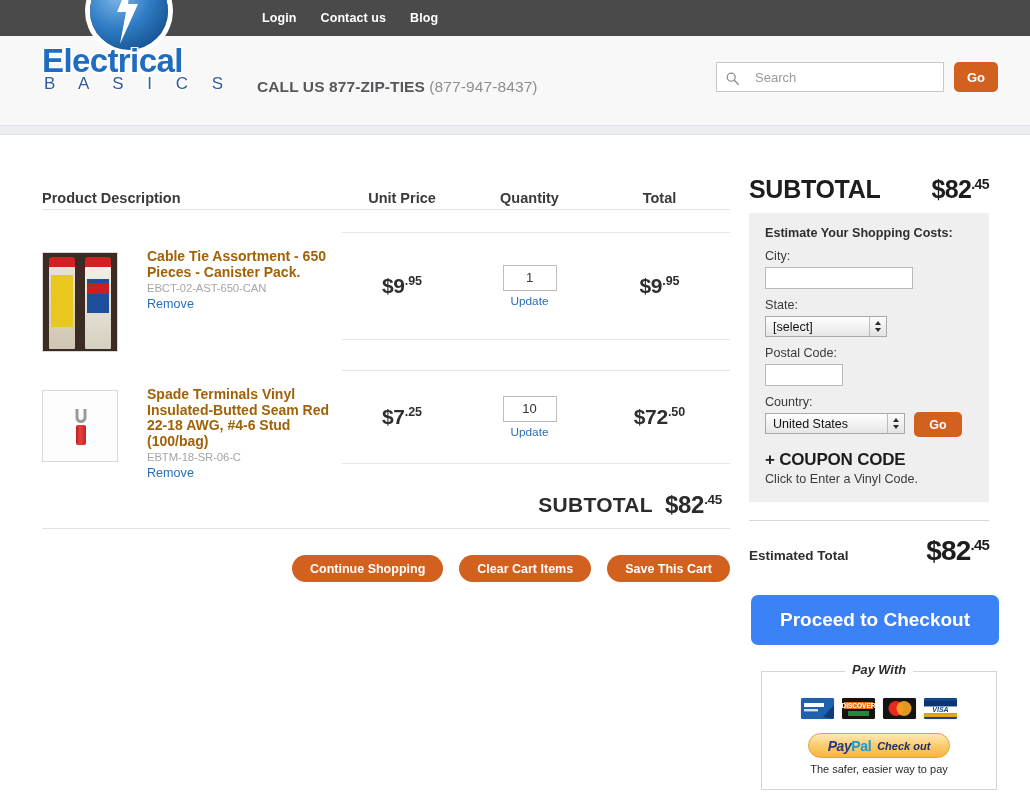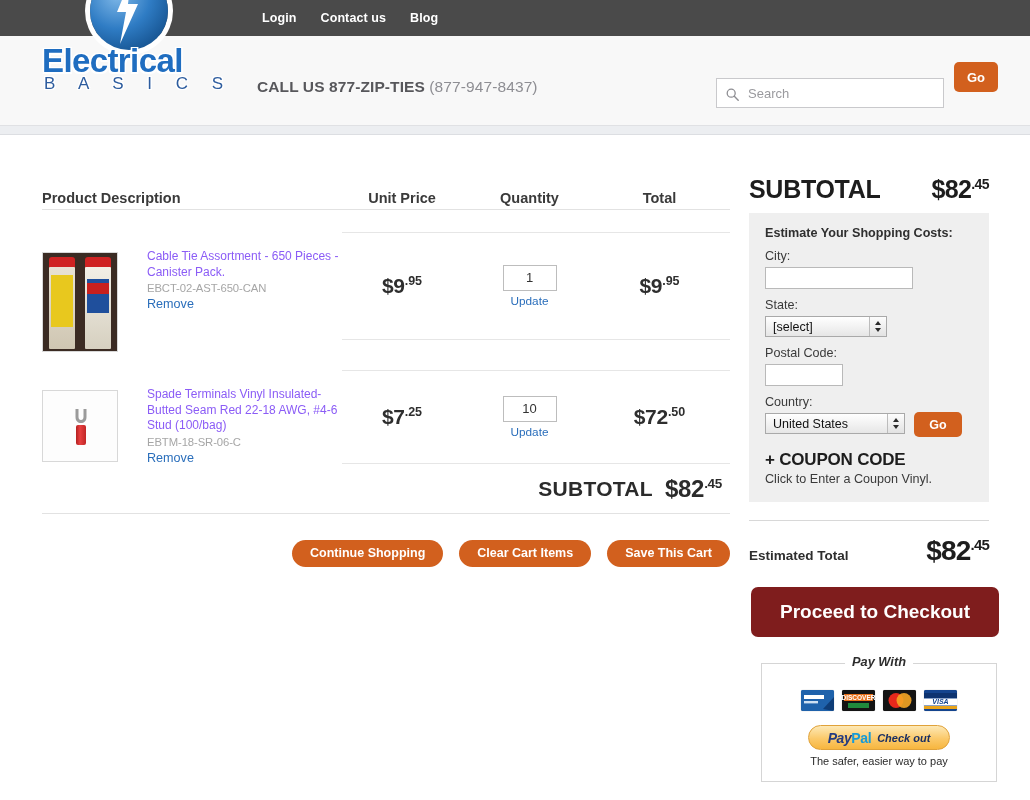--- a/index.html
+++ b/index.html
@@ -78,23 +78,23 @@
   }
 
   .callus {
     position:absolute; left:257px; top:78px;
     font-size:15.5px; font-weight:bold; color:#57575b; letter-spacing:.1px;
   }
   .callus .num { color:#8e8e93; font-weight:normal; }
 
   .search-wrap { position:absolute; left:716px; top:62px; }
   .search-box {
-    position:absolute; left:0; top:16px; width:228px; height:30px;
+    position:absolute; left:0; top:0; width:228px; height:30px;
     background:#fff; border:1px solid #c9c9cc;
-    display:flex; align-items:center; padding-left:9px; gap:7px;
+    display:flex; align-items:center; padding-left:9px; gap:14px;
   }
   .search-icon { width:13px; height:13px; display:block; flex:0 0 auto; }
   .search-input {
     border:0; outline:0; background:transparent; width:180px;
     font-family:"Liberation Sans", sans-serif; font-size:13px; color:#333;
   }
   .search-input::placeholder { color:#9a9a9e; }
   .go-btn {
     position:absolute; left:238px; top:0; width:44px; height:30px;
     background:#d2601e; border:0; border-radius:5px;
@@ -133,21 +133,21 @@
   .img-cabletie { position:absolute; inset:0; background:#3b2b23; }
   .ct-cap { position:absolute; top:4px; width:26px; height:12px; background:#cf2222; border-radius:3px 3px 0 0;}
   .ct-tube { position:absolute; top:14px; width:26px; border-radius:1px; }
   .ct-lbl { position:absolute; width:22px; }
 
   .img-spade { position:absolute; inset:0; background:#fdfdfd; }
   .sp-fork { position:absolute; left:31px; top:18px; width:14px; height:18px; }
   .sp-barrel { position:absolute; left:33px; top:34px; width:10px; height:20px;
                background:linear-gradient(90deg,#b32020,#e84040 40%,#c02626); border-radius:2px; }
 
-  .pname { font-size:12px; color:#8b5cf6; line-height:15.5px; }
+  .pname { font-size:14px; color:#a16207; line-height:15.5px;font-weight:bold; }
   .psku  { font-size:11.3px; color:#a6a6a6; margin-top:2px; letter-spacing:-.1px; }
   .premove { font-size:12.6px; color:#2a6ebb; margin-top:1px; cursor:pointer; display:inline-block; }
 
   .money { font-size:21px; font-weight:bold; color:#2e2e2e; letter-spacing:-.3px; white-space:nowrap; }
   .money .c { font-size:12.5px; vertical-align:super; font-weight:bold; letter-spacing:0; }
 
   .qty-input {
     width:54px; height:26px; border:1px solid #bdbdbd; background:#fff;
     text-align:center; font-family:"Liberation Sans", sans-serif;
     font-size:13px; color:#333; outline:none; display:block; margin:0 auto;
@@ -217,23 +217,23 @@
   .coupon-title { font-size:17px; font-weight:bold; color:#1d1d1d; margin-top:7px; letter-spacing:-.2px; }
   .coupon-sub { font-size:12.6px; color:#3a3a3a; margin-top:2px; cursor:pointer; }
 
   .est-divider { height:1px; background:#d8d8d8; margin-top:18px; }
   .est-row { display:flex; align-items:baseline; justify-content:space-between; margin-top:14px; }
   .est-lbl { font-size:13.5px; font-weight:bold; color:#2e2e2e; }
   .est-val { font-size:28px; font-weight:bold; color:#1d1d1d; letter-spacing:-.8px; }
   .est-val .c { font-size:15px; vertical-align:super; }
 
   .checkout-btn {
-    width:248px; height:50px; background:#7f1d1d; border:0; border-radius:7px;
+    width:248px; height:50px; background:#3b82f6; border:0; border-radius:7px;
     color:#fff; font-family:"Liberation Sans", sans-serif;
-    font-size:19px; font-weight:bold; cursor:pointer; margin-top:20px;
+    font-size:19px; font-weight:bold; cursor:pointer; margin-top:28px;
     margin-left:2px;
   }
 
   .pay-wrap { position:relative; margin-top:26px; margin-left:12px; width:236px; }
   .pay-title {
     position:absolute; left:50%; top:-9px; transform:translateX(-50%);
     background:#fff; padding:0 7px; font-size:12.8px; font-weight:bold;
     font-style:italic; color:#2d2d2d; white-space:nowrap;
   }
   .pay-box { border:1px solid #d5d5d5; padding:26px 10px 14px 10px; text-align:center; }
@@ -418,21 +418,21 @@
       <span class="sel-wrap">
         <select class="mac-select sel-country">
           <option>United States</option>
         </select>
         <span class="sel-arrows"></span>
       </span>
       <button class="go-btn2">Go</button>
     </div>
 
     <div class="coupon-title">+ COUPON CODE</div>
-    <div class="coupon-sub">Click to Enter a Coupon Vinyl.</div>
+    <div class="coupon-sub">Click to Enter a Vinyl Code.</div>
   </div>
 
   <div class="est-divider"></div>
   <div class="est-row">
     <span class="est-lbl">Estimated Total</span>
     <span class="est-val"><span>$82</span><span class="c">.45</span></span>
   </div>
 
   <button class="checkout-btn">Proceed to Checkout</button>
 

